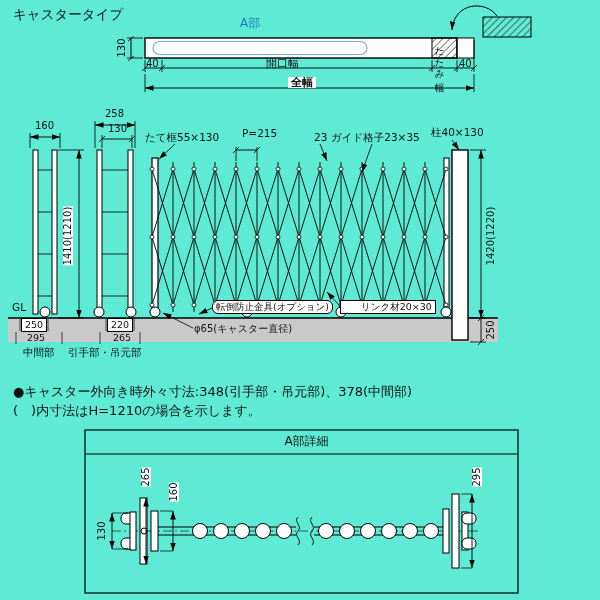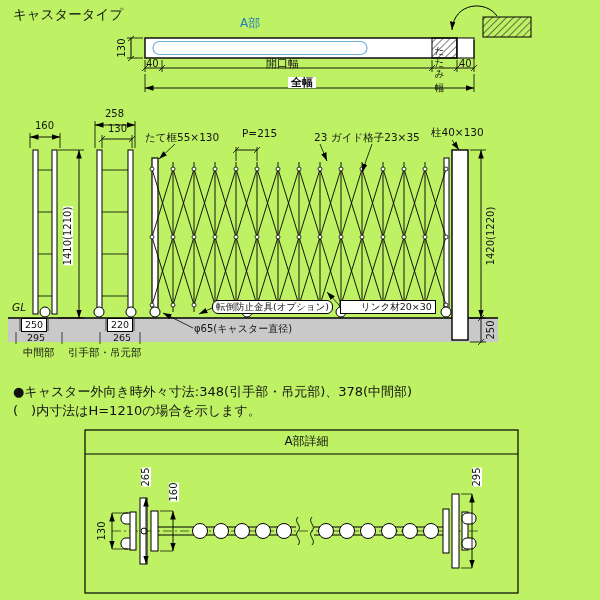--- a/index.html
+++ b/index.html
@@ -1,16 +1,16 @@
 <!DOCTYPE html>
 <html><head>
 <meta charset="utf-8">
 <style>
   html,body{margin:0;padding:0;background:#fff;}
-  #stage{position:relative;width:600px;height:600px;background:#bef264;outline:1px solid #d9d9d9;
+  #stage{position:relative;width:600px;height:600px;background:#5eead4;outline:1px solid #d9d9d9;
          font-family:"DejaVu Sans",sans-serif;overflow:hidden;}
   #stage svg{position:absolute;left:0;top:0;}
   .lbl{position:absolute;font-size:10.5px;color:#111;white-space:nowrap;line-height:1;}
   .v{transform:translate(-50%,-50%) rotate(-90deg);}
   .vt{writing-mode:vertical-rl;letter-spacing:1px;font-size:9.5px;}
   .boxed{border:1px solid #000;background:#fff;padding:1px 3px;font-size:9.5px;}
   .blue{color:#1f78c1;}
   .note{font-size:13px;}
   .small{font-size:10px;}
   .dim{marker-start:url(#arr);marker-end:url(#arr);}
@@ -162,21 +162,21 @@
   <div class="lbl small" style="left:146px;top:59px;">40</div>
   <div class="lbl" style="left:266px;top:58px;font-size:11px;">開口幅</div>
   <div class="lbl vt" style="left:435px;top:40px;">たたみ幅</div>
   <div class="lbl small" style="left:459px;top:59px;">40</div>
   <div class="lbl" style="left:288px;top:77px;font-size:11px;background:#fff;padding:0 3px;font-weight:bold;">全幅</div>
 
   <div class="lbl small" style="left:35px;top:121px;">160</div>
   <div class="lbl small" style="left:105px;top:109px;">258</div>
   <div class="lbl small" style="left:108px;top:124px;">130</div>
   <div class="lbl v small" style="left:68px;top:236px;background:#fff;">1410(1210)</div>
-  <div class="lbl" style="left:12px;top:302px;font-style:italic;">GL</div>
+  <div class="lbl" style="left:12px;top:302px;">GL</div>
   <div class="lbl boxed" style="left:21px;top:318px;">250</div>
   <div class="lbl" style="left:27px;top:333px;font-size:9.5px;">295</div>
   <div class="lbl boxed" style="left:107px;top:318px;">220</div>
   <div class="lbl" style="left:113px;top:333px;font-size:9.5px;">265</div>
   <div class="lbl" style="left:23px;top:347px;">中間部</div>
   <div class="lbl" style="left:68px;top:347px;">引手部・吊元部</div>
   <div class="lbl" style="left:145px;top:132px;">たて框55×130</div>
   <div class="lbl" style="left:242px;top:128px;">P=215</div>
   <div class="lbl" style="left:314px;top:132px;">23</div>
   <div class="lbl" style="left:331px;top:132px;">ガイド格子23×35</div>

